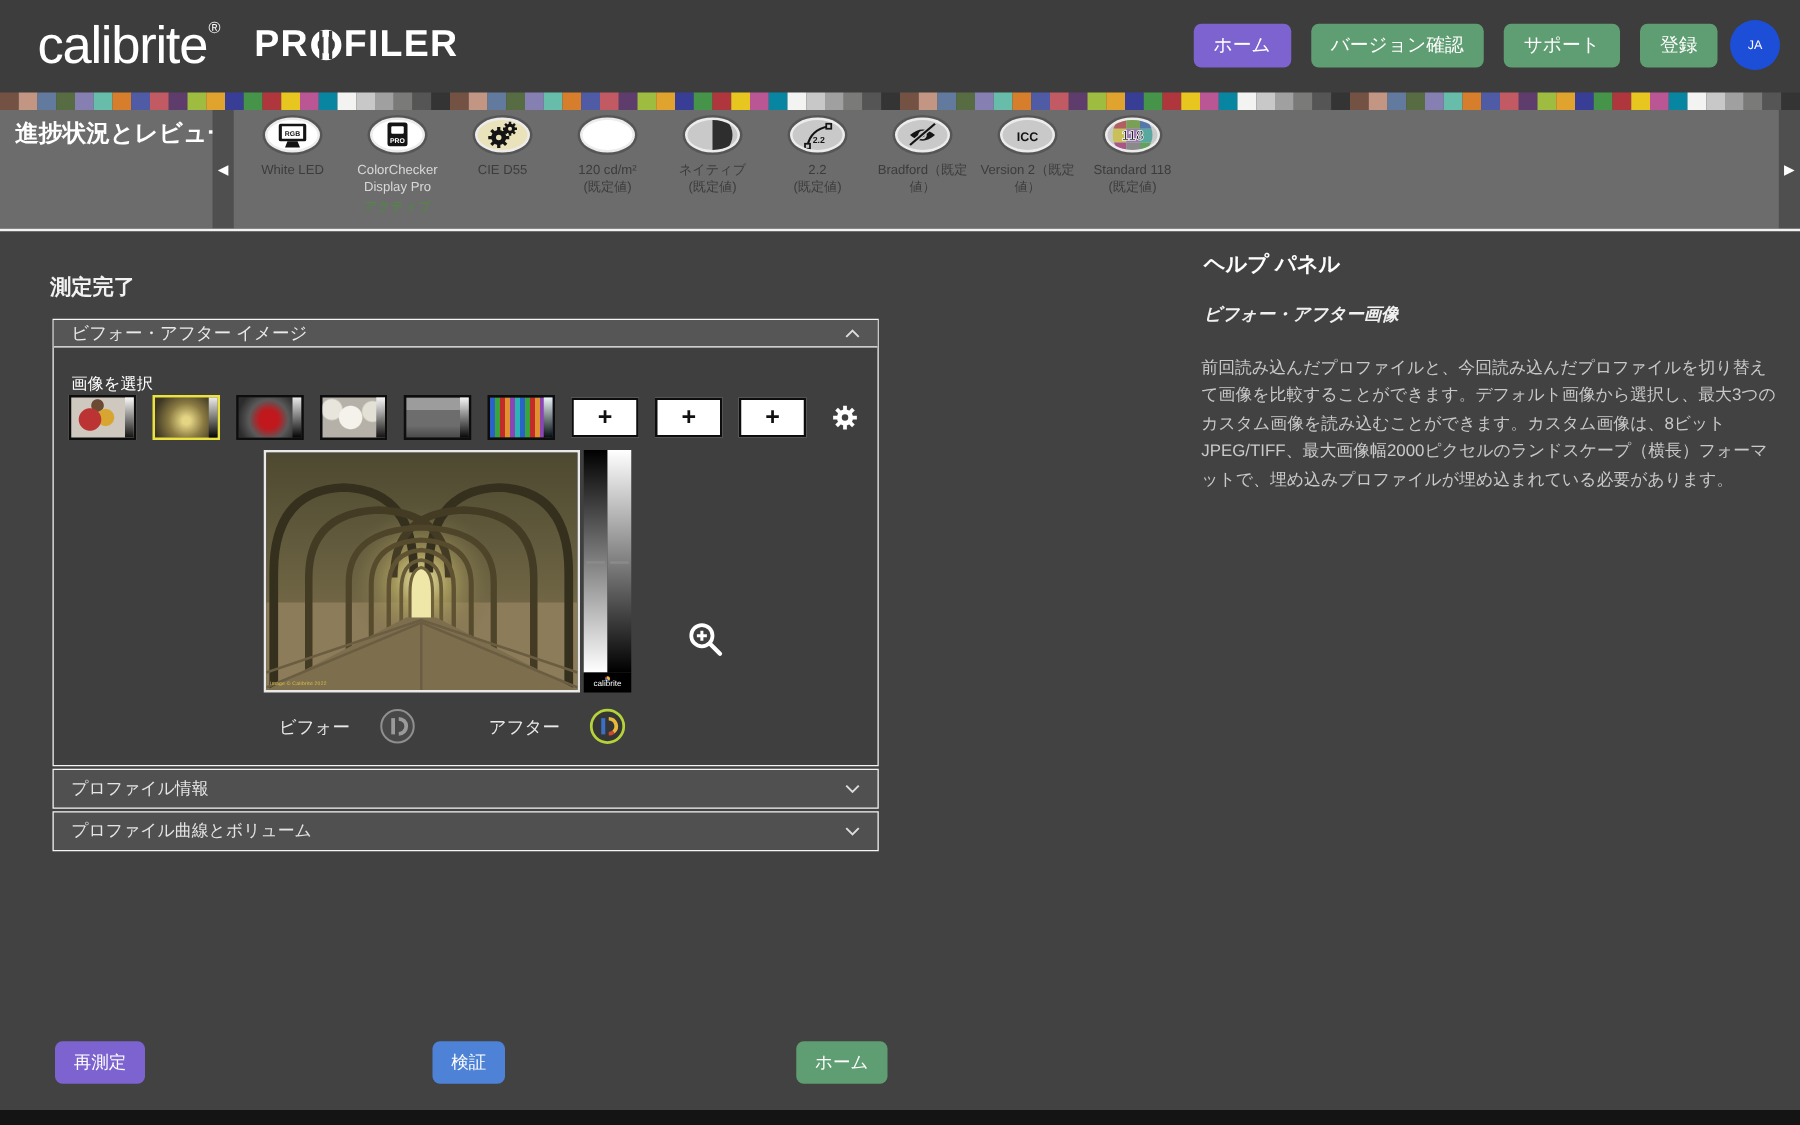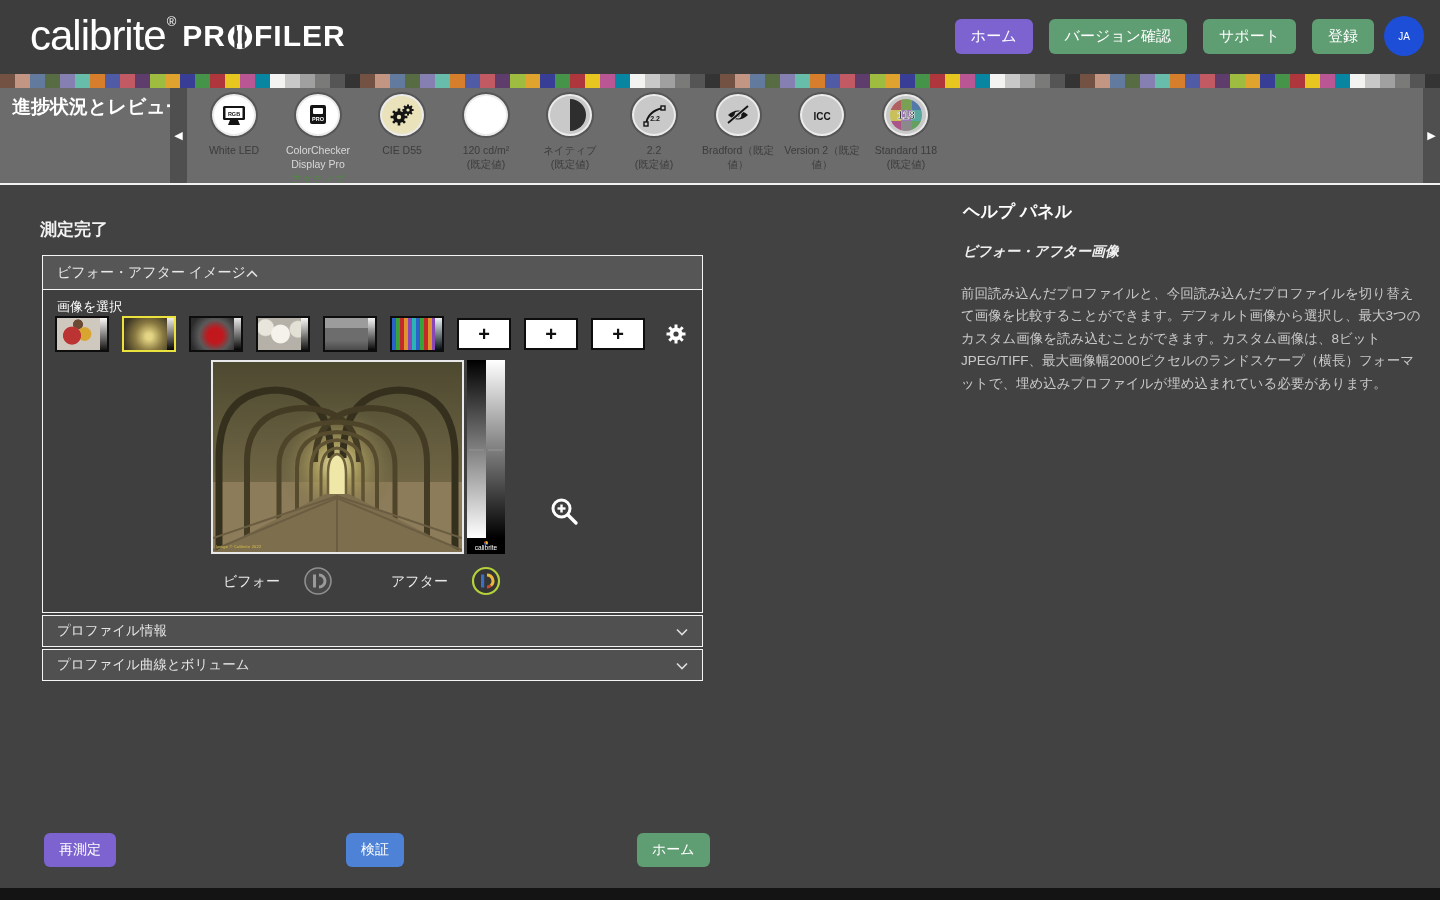--- a/index.html
+++ b/index.html
@@ -6,47 +6,47 @@
   html,body { width:1440px; height:900px; }
   body {
     font-family:"Liberation Sans","DejaVu Sans",sans-serif;
     background:#424242; position:relative; overflow:hidden; color:#eee;
   }
   
   .header { position:absolute; left:0; top:0; width:1440px; height:74px; background:#3d3d3d; }
   .logo { position:absolute; left:30px; top:12px; display:flex; align-items:center; }
   .logo .cal { font-size:42px; font-weight:400; color:#fff; letter-spacing:-1px; }
   .logo .reg { font-size:13px; color:#fff; vertical-align:top; margin:2px 2px 0 1px; align-self:flex-start; }
-  .logo .prof { font-size:30px; font-weight:700; color:#fff; letter-spacing:1px; margin-left:4px; display:flex; align-items:center; }
+  .logo .prof { font-size:30px; font-weight:700; color:#fff; letter-spacing:1px; margin-left:25px; display:flex; align-items:center; }
   .logo .o-mark { display:inline-block; width:26px; height:26px; margin:0 1px; }
   .nav { position:absolute; right:66px; top:19px; display:flex; gap:16px; }
   .nav button { border:none; border-radius:6px; padding:8px 16px; font-size:15px; color:#fff; cursor:pointer; font-family:inherit; }
   .btn-purple { background:#7c63d0; }
   .btn-green  { background:#5f9d72; }
   .btn-blue   { background:#4d82d6; }
   .avatar { position:absolute; right:16px; top:16px; width:40px; height:40px; border-radius:50%; background:#1d4ed8; color:#fff; font-size:10px; font-weight:400; display:flex; align-items:center; justify-content:center; }
   
   .cc-strip { position:absolute; left:0; top:74px; width:1440px; height:14px; display:flex; }
   .cc-strip .tile { flex:1 1 auto; height:14px; }
   
   .progress { position:absolute; left:0; top:88px; width:1440px; height:95px; background:#6c6c6c; overflow:hidden; }
   .progress-title { position:absolute; left:12px; top:6px; font-size:19px; font-weight:700; color:#fff; }
   .edge-band { position:absolute; top:0; width:17px; height:95px; background:#4f4f4f; color:#fff; display:flex; align-items:center; justify-content:center; font-size:11px; cursor:pointer; }
   .edge-left { left:170px; } .edge-right { right:0; }
   .steps { position:absolute; left:192px; top:6px; display:flex; }
   .step { width:84px; display:flex; flex-direction:column; align-items:center; cursor:pointer; }
-  .step-circle { width:44px; height:42px; border-radius:50%; background:#c9c9c9; border:2px solid #ececec; box-shadow:0 0 0 2px rgba(70,70,70,.55); display:flex; align-items:center; justify-content:center; overflow:hidden; }
+  .step-circle { width:44px; height:28px; border-radius:50%; background:#c9c9c9; border:2px solid #ececec; box-shadow:0 0 0 2px rgba(70,70,70,.55); display:flex; align-items:center; justify-content:center; overflow:hidden; }
   .step-label { margin-top:7px; font-size:10.5px; line-height:1.35; color:#3c3c3c; text-align:center; width:84px; }
   .step-label.bright { color:#d9d9d9; }
   .step-status { font-size:10.5px; color:#4e8a3f; margin-top:2px; }
   .hr-line { position:absolute; left:0; top:183px; width:1440px; height:2px; background:#f2f2f2; }
   
   .page-title { position:absolute; left:40px; top:218px; font-size:17px; font-weight:600; color:#f2f2f2; }
   .ba-panel { position:absolute; left:42px; top:255px; width:661px; height:358px; border:1px solid #f5f5f5; background:#3f3f3f; }
-  .panel-head { height:34px; background:#565656; border-bottom:1px solid #f5f5f5; display:flex; align-items:center; padding:0 14px; cursor:pointer; }
+  .panel-head { height:22px; background:#565656; border-bottom:1px solid #f5f5f5; display:flex; align-items:center; justify-content:space-between; padding:0 14px; cursor:pointer; }
   .panel-head .t { font-size:14px; color:#e9e9e9; }
   .select-label { position:absolute; left:14px; top:42px; font-size:13px; color:#fff; }
   .thumbs { position:absolute; left:12px; top:60px; display:flex; align-items:center; gap:13px; }
   .thumb { width:54px; height:36px; border:2px solid #0d0d0d; position:relative; cursor:pointer; flex:none; }
   .thumb::after { content:""; position:absolute; right:0; top:0; width:7px; height:100%; background:linear-gradient(to bottom,#fff,#000); opacity:.9; }
   .thumb.selected { border-color:#ece23e; }
   .t-people { background:#cfc8bf; }
   .t-people::before { content:""; position:absolute; inset:0;
      background: radial-gradient(circle at 30% 55%, #b33 0 22%, transparent 24%),
                  radial-gradient(circle at 55% 50%, #d9a531 0 20%, transparent 23%),

